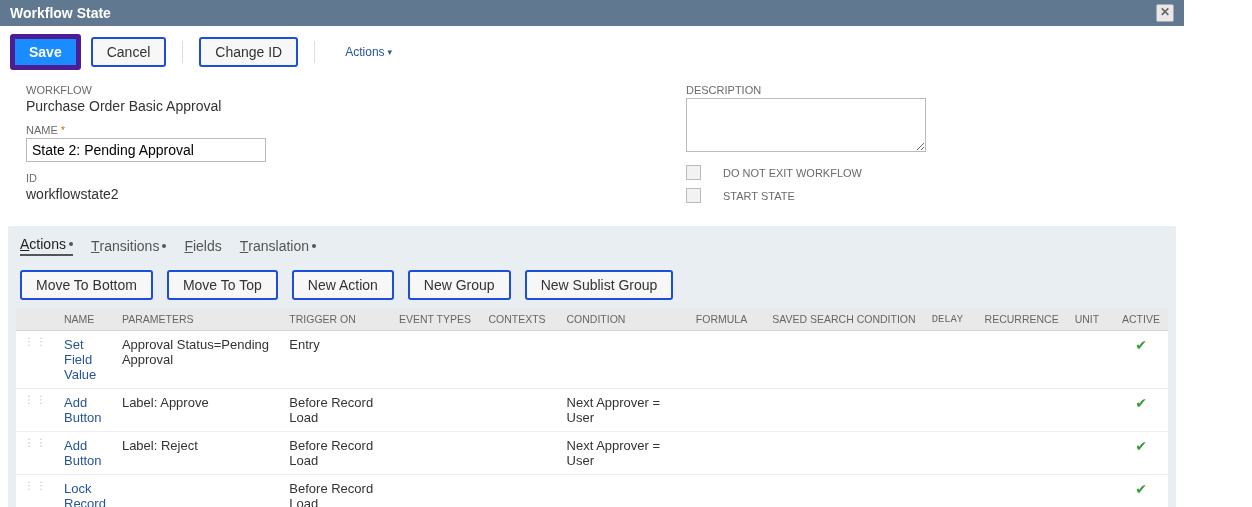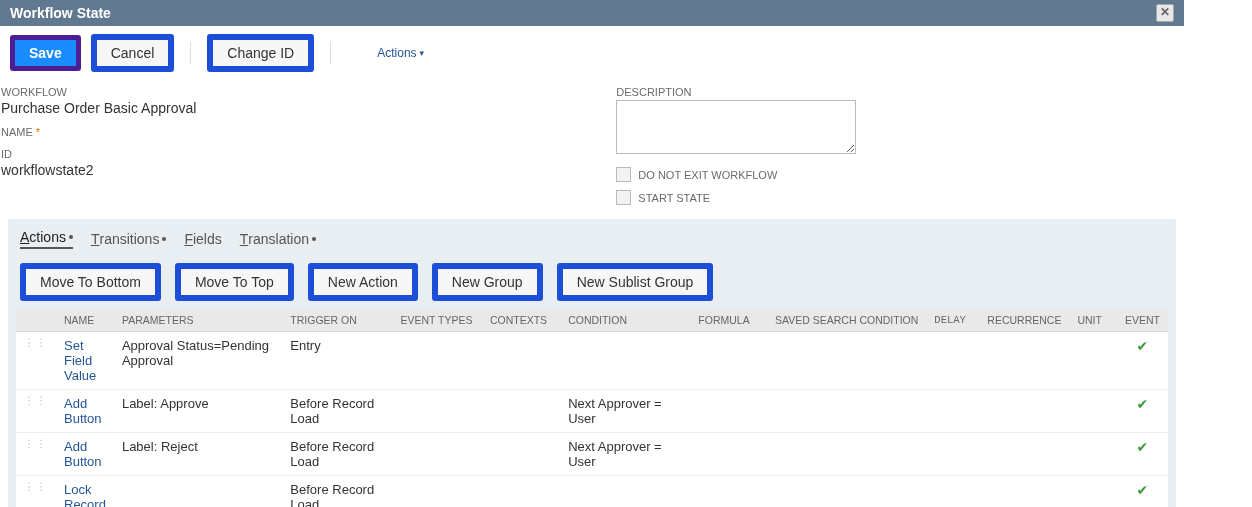--- a/index.html
+++ b/index.html
@@ -37,21 +37,21 @@
     cursor: pointer;
     border-radius: 2px;
   }
   .toolbar {
     padding: 8px 10px;
     display: flex;
     align-items: center;
     gap: 10px;
   }
   .btn {
-    border: 6px solid #1d4ed8;
+    border: 2px solid #1d4ed8;
     background: #f7f7f7;
     color: #333;
     padding: 5px 14px;
     border-radius: 3px;
     font-size: 14px;
     cursor: pointer;
   }
   .btn-primary {
     background: #1a8cff;
     border: 5px solid #4c1d95;
@@ -63,30 +63,30 @@
     height: 22px;
     background: #ddd;
     margin: 0 6px;
   }
   .action-link {
     color: #255599;
     font-size: 12px;
     cursor: pointer;
     display: inline-flex;
     align-items: center;
-    margin-left: 30px;
+    margin-left: 14px;
   }
   .menu-caret {
     font-size: 9px;
     margin-left: 3px;
     color: #255599;
   }
   .form-area {
     display: flex;
-    padding: 6px 10px 14px 1px;
+    padding: 6px 10px 14px 26px;
     gap: 60px;
   }
   .col { flex: 0 0 auto; }
   .field-group { margin-bottom: 10px; }
   .flabel {
     font-size: 11px;
     color: #6a6a6a;
     text-transform: uppercase;
     margin-bottom: 2px;
     display: block;
@@ -103,21 +103,21 @@
     border: 1px solid #bbb;
     width: 240px;
     height: 54px;
     resize: both;
     font-family: inherit;
     font-size: 13px;
   }
   .chk-row {
     display: flex;
     align-items: center;
-    gap: 7px;
+    gap: 22px;
     margin-top: 8px;
   }
   .chk {
     width: 15px;
     height: 15px;
     border: 1px solid #bbb;
     background: #f2f2f2;
   }
   .chk-label {
     font-size: 11px;
@@ -224,20 +224,21 @@
     <div class="col">
       <div class="field-group">
         <span class="flabel">WORKFLOW</span>
         <div class="fvalue">Purchase Order Basic Approval</div>
       </div>
       <div class="field-group">
         <span class="flabel">
           <span>NAME</span>
           <span class="req">*</span>
         </span>
+        <input class="text" value="State 2: Pending Approval" style="">
       </div>
       <div class="field-group">
         <span class="flabel">ID</span>
         <div class="fvalue">workflowstate2</div>
       </div>
     </div>
 
     <div class="col" style="margin-left:360px;">
       <div class="field-group">
         <span class="flabel">DESCRIPTION</span>
@@ -294,21 +295,21 @@
             <th style="width:190px;">PARAMETERS</th>
             <th style="width:120px;">TRIGGER ON</th>
             <th style="width:90px;">EVENT TYPES</th>
             <th style="width:80px;">CONTEXTS</th>
             <th style="width:150px;">CONDITION</th>
             <th style="width:80px;">FORMULA</th>
             <th style="width:150px;margin-top:23px;">SAVED SEARCH CONDITION</th>
             <th style="width:55px;font-family:Liberation Mono, monospace;">DELAY</th>
             <th style="width:90px;">RECURRENCE</th>
             <th style="width:50px;">UNIT</th>
-            <th style="width:50px;text-align:center;">EVENT</th>
+            <th style="width:50px;text-align:center;">ACTIVE</th>
           </tr>
         </thead>
         <tbody id="grid-body">
             <tr>
               <td class="drag">⋮⋮</td>
               <td class="linkcell">Set Field Value</td>
               <td>Approval Status=Pending Approval</td>
               <td>Entry</td>
               <td></td>
               <td></td>

